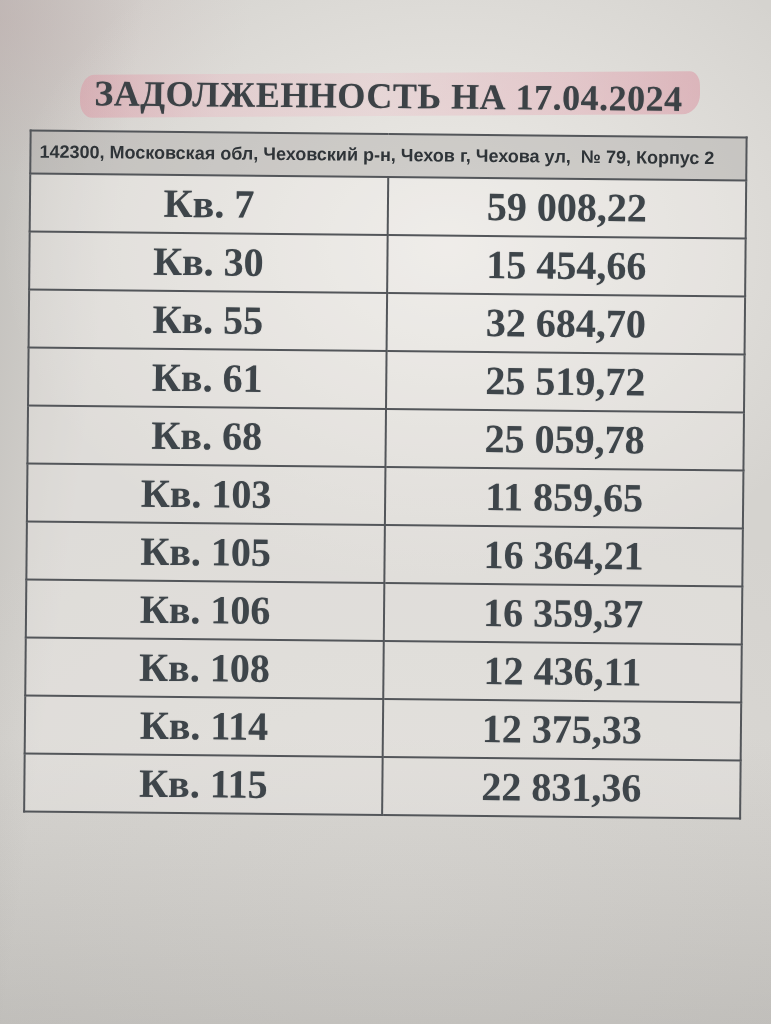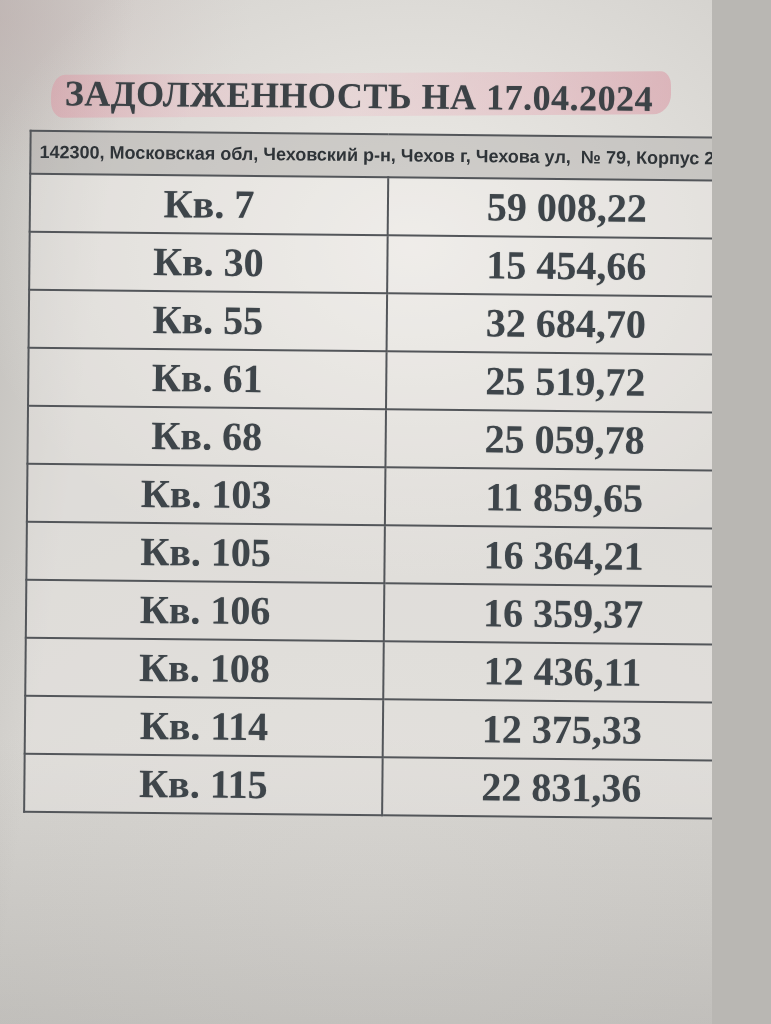--- a/index.html
+++ b/index.html
@@ -3,21 +3,21 @@
 <meta charset="utf-8">
 <style>
   html, body {
     margin: 0;
     padding: 0;
     background: #b9b7b3;
     font-family: "Liberation Serif", "DejaVu Serif", serif;
   }
   .photo {
     position: relative;
-    width: 712px;
+    width: 771px;
     height: 1024px;
     overflow: hidden;
     background-color: #d5d3cf;
     background-image:
       radial-gradient(ellipse 620px 480px at 58% 24%, rgba(240,238,234,0.95), rgba(240,238,234,0) 72%),
       radial-gradient(ellipse 420px 260px at 0% 2%, rgba(193,166,168,0.30), rgba(193,166,168,0) 60%),
       linear-gradient(98deg, rgba(110,105,102,0.20), rgba(110,105,102,0) 16%),
       linear-gradient(0deg, rgba(112,110,107,0.22), rgba(112,110,107,0) 28%),
       radial-gradient(ellipse 760px 560px at 52% 88%, rgba(226,224,220,0.55), rgba(226,224,220,0) 80%);
   }

